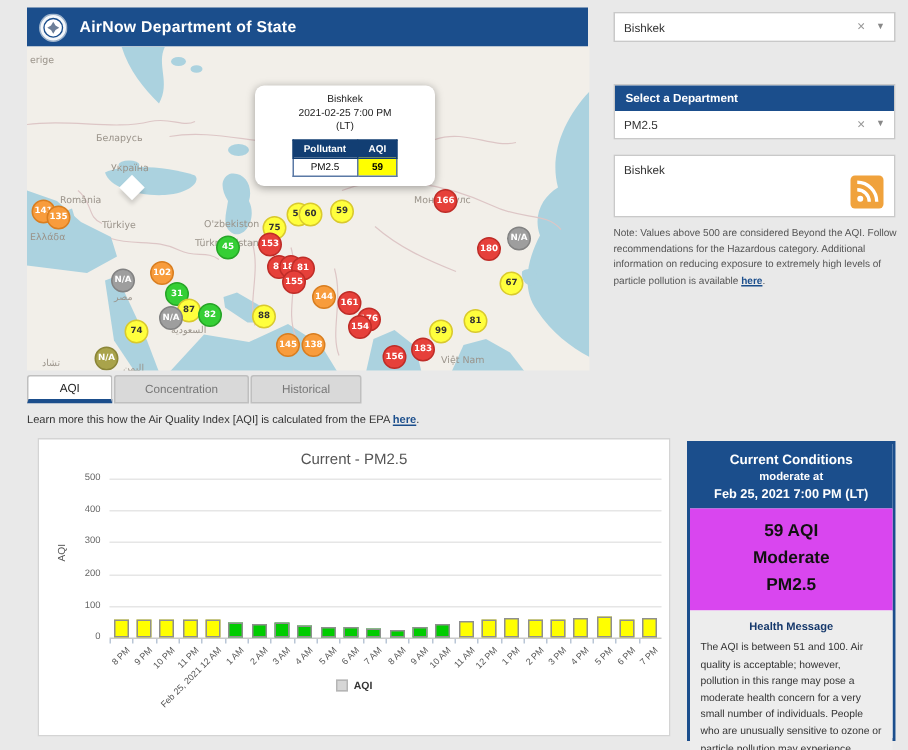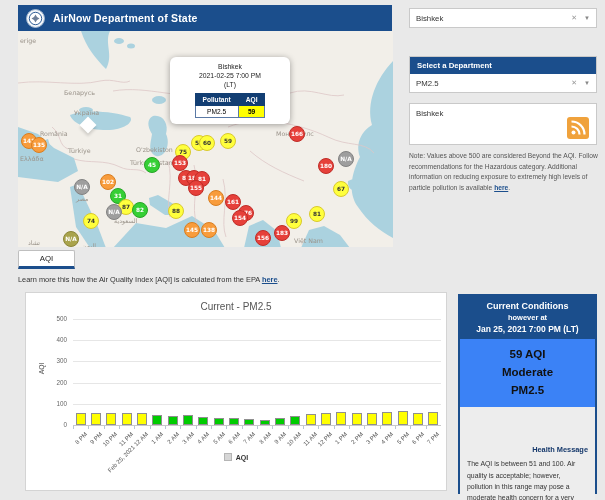--- a/index.html
+++ b/index.html
@@ -60,24 +60,24 @@
   .rss { position:absolute; right:7px; bottom:5px; width:22px; height:22px; border-radius:3px; background:#f0a23c; cursor:pointer; }
 
   .note { position:absolute; left:409px; top:151px; width:191px; font-size:6.7px; color:#555; line-height:1.6; }
 
   
   .cc-panel { position:absolute; left:458px; top:294px; width:139px; height:200px; border:2px solid #1b4e8c; background:#fff; display:flex; flex-direction:column; }
   .cc-head { background:#1b4e8c; color:#fff; text-align:center; padding:5px 2px 5px; }
   .cc-head .l1 { font-size:9px; font-weight:bold; }
   .cc-head .l2 { font-size:7.5px; font-weight:bold; margin-top:2px; }
   .cc-head .l3 { font-size:8.5px; font-weight:bold; margin-top:2px; }
-  .cc-aqi { background:#3b82f6; text-align:center; padding:7px 0 8px; }
+  .cc-aqi { background:#d946ef; text-align:center; padding:7px 0 8px; }
   .cc-aqi div { font-size:11.5px; font-weight:bold; color:#111; line-height:1.55; }
   .cc-health { background:#ededed; flex:1; padding:6px 7px; }
-  .cc-health-title { text-align:right; font-size:7.4px; font-weight:bold; color:#15386b; margin-bottom:4px;margin-top:32px; }
+  .cc-health-title { text-align:center; font-size:7.4px; font-weight:bold; color:#15386b; margin-bottom:4px; }
   .cc-health-text { font-size:6.9px; color:#333; line-height:1.62; }
 </style>
 </head>
 <body>
 
 <div id="stage">
 
   <div class="app-header">
     <svg width="19" height="19" viewBox="0 0 19 19">
       <circle cx="9.5" cy="9.5" r="9" fill="#f4f7fa" stroke="#9db3cc" stroke-width="1"></circle>
@@ -193,20 +193,22 @@
         <tr>
           <td>PM2.5</td>
           <td class="aqi-cell" style="background:#ffff00;">59</td>
         </tr>
       </tbody>
         </table>
     </div>
   </div>
 
   <div class="tab active" style="left:18px; width:57px;">AQI</div>
+  <div class="tab inactive" style="left:76px; width:90px;">Concentration</div>
+  <div class="tab inactive" style="left:167px; width:74px;">Historical</div>
 
   <div class="learn-more"><span>Learn more this how the Air Quality Index [AQI] is calculated from the EPA </span><a class="lnk">here</a><span>.</span></div>
 
   <div class="chart-panel">
     <div class="chart-title">Current - PM2.5</div>
     <div class="ylab">AQI</div>
     <div id="chart-area">
         <div class="gridline" style="left: 47px; width: 368px; top: 26px;"></div>
         <div class="ytick" style="left: 13px; top: 22px;">500</div>
         <div class="gridline" style="left: 47px; width: 368px; top: 47.2px;"></div>
@@ -324,22 +326,22 @@
         <path d="M4.5 4.5 A13 13 0 0 1 17.5 17.5" fill="none" stroke="#fff" stroke-width="2.2"></path>
       </svg>
     </div>
   </div>
 
   <div class="note"><span>Note: Values above 500 are considered Beyond the AQI. Follow recommendations for the Hazardous category. Additional information on reducing exposure to extremely high levels of particle pollution is available </span><a class="lnk">here</a><span>.</span></div>
 
   <div class="cc-panel">
     <div class="cc-head">
       <div class="l1">Current Conditions</div>
-      <div class="l2">however at</div>
-      <div class="l3">Jan 25, 2021 7:00 PM (LT)</div>
+      <div class="l2">moderate at</div>
+      <div class="l3">Feb 25, 2021 7:00 PM (LT)</div>
     </div>
     <div class="cc-aqi">
       <div>59 AQI</div>
       <div>Moderate</div>
       <div>PM2.5</div>
     </div>
     <div class="cc-health">
       <div class="cc-health-title">Health Message</div>
       <div class="cc-health-text">The AQI is between 51 and 100. Air quality is acceptable; however, pollution in this range may pose a moderate health concern for a very small number of individuals. People who are unusually sensitive to ozone or particle pollution may experience respiratory symptoms.</div>
     </div>

